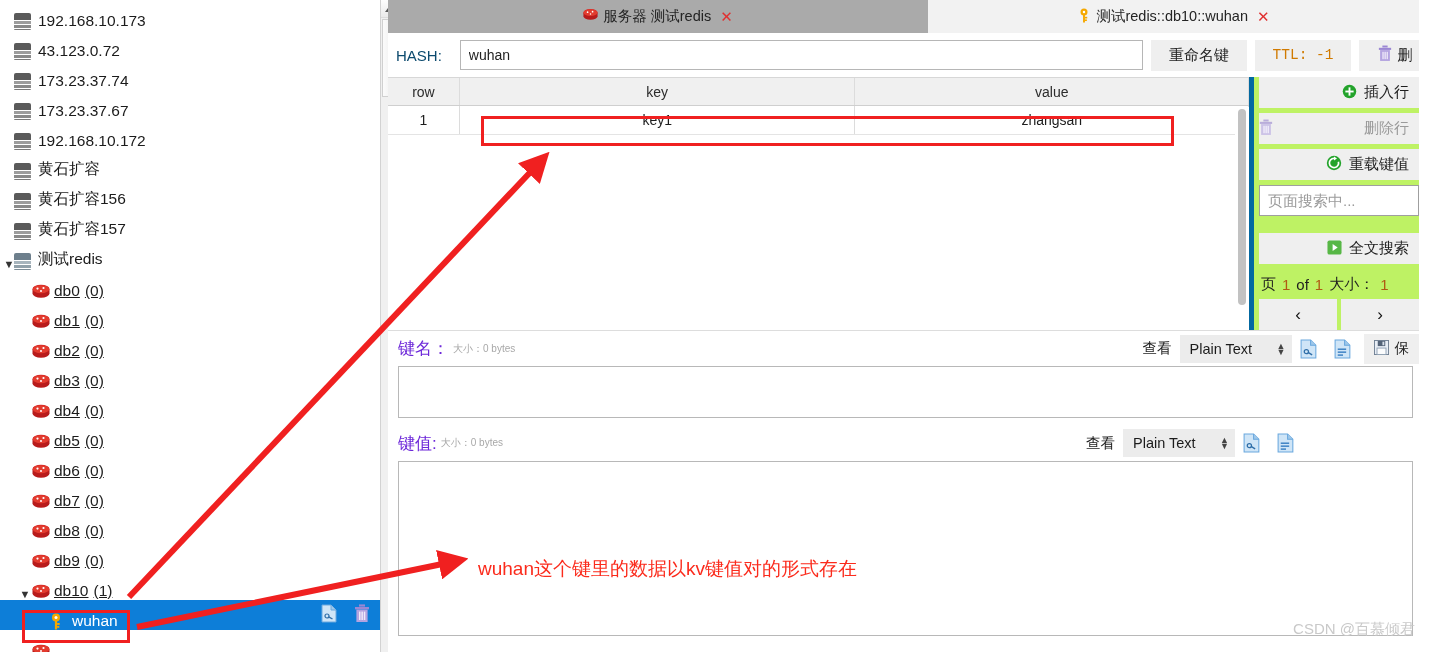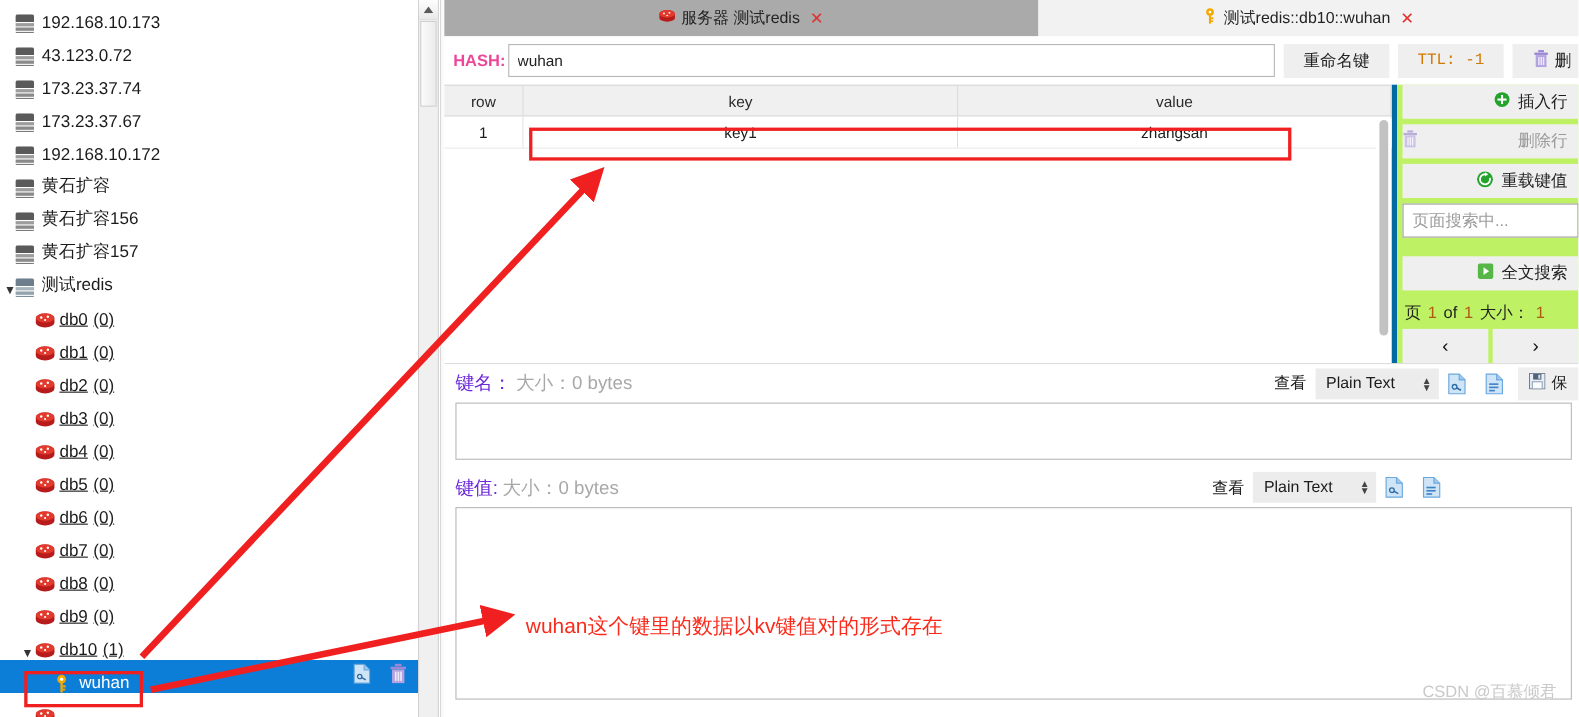--- a/index.html
+++ b/index.html
@@ -98,21 +98,21 @@
   }
   .sb-divider {
     position: absolute; left: 400px; top: 0;
     width: 4px; height: 652px;
     background: #fbfbfb;
     border-left: 1px solid #d9d9d9;
   }
 
   
   #main {
-    position: absolute; left: 404px; top: 0;
+    position: absolute; left: 388px; top: 0;
     width: 1031px; height: 652px;
     background: #ffffff;
   }
 
   
   #tabstrip {
     position: relative;
     height: 33px;
     background: #f2f2f2;
     display: flex;
@@ -132,22 +132,22 @@
 
   
   #hashbar {
     position: relative;
     height: 44px;
     display: flex; align-items: center;
     padding: 0 0 0 8px;
     background: #ffffff;
   }
   .hash-label {
-    font-size: 15px; font-weight: bold; color: #ec4899;
-    margin-right: 2px;
+    font-size: 15px; font-weight: normal; color: #0c4a6e;
+    margin-right: 18px;
   }
   #hash-input {
     flex: 1 1 auto;
     height: 30px;
     border: 1px solid #b6b6b6;
     background: #fff;
     font-size: 14px;
     padding: 0 8px;
     color: #222;
     outline: none;
@@ -266,21 +266,21 @@
 
   
   .field-head {
     height: 36px;
     display: flex; align-items: center;
     padding: 0 0 0 10px;
     background: #ffffff;
     border-top: 1px solid #dddddd;
   }
   .field-title { font-size: 17px; color: #6d28d9; white-space: nowrap; }
-  .field-size  { font-size: 17px; color: #a8a8a8; margin-left: 4px; white-space: nowrap; }
+  .field-size  { font-size: 10px; color: #a8a8a8; margin-left: 4px; white-space: nowrap; }
   .fh-spacer { flex: 1 1 auto; }
   .view-label { font-size: 14.5px; color: #222; margin-right: 8px; }
   .combo {
     height: 28px; min-width: 112px;
     background: #ececec;
     display: flex; align-items: center; justify-content: space-between;
     padding: 0 6px 0 10px;
     font-size: 14.5px; color: #1c1c1c;
   }
   .spin { display: flex; flex-direction: column; line-height: 6px; font-size: 9px; color: #444; margin-left: 8px; }

